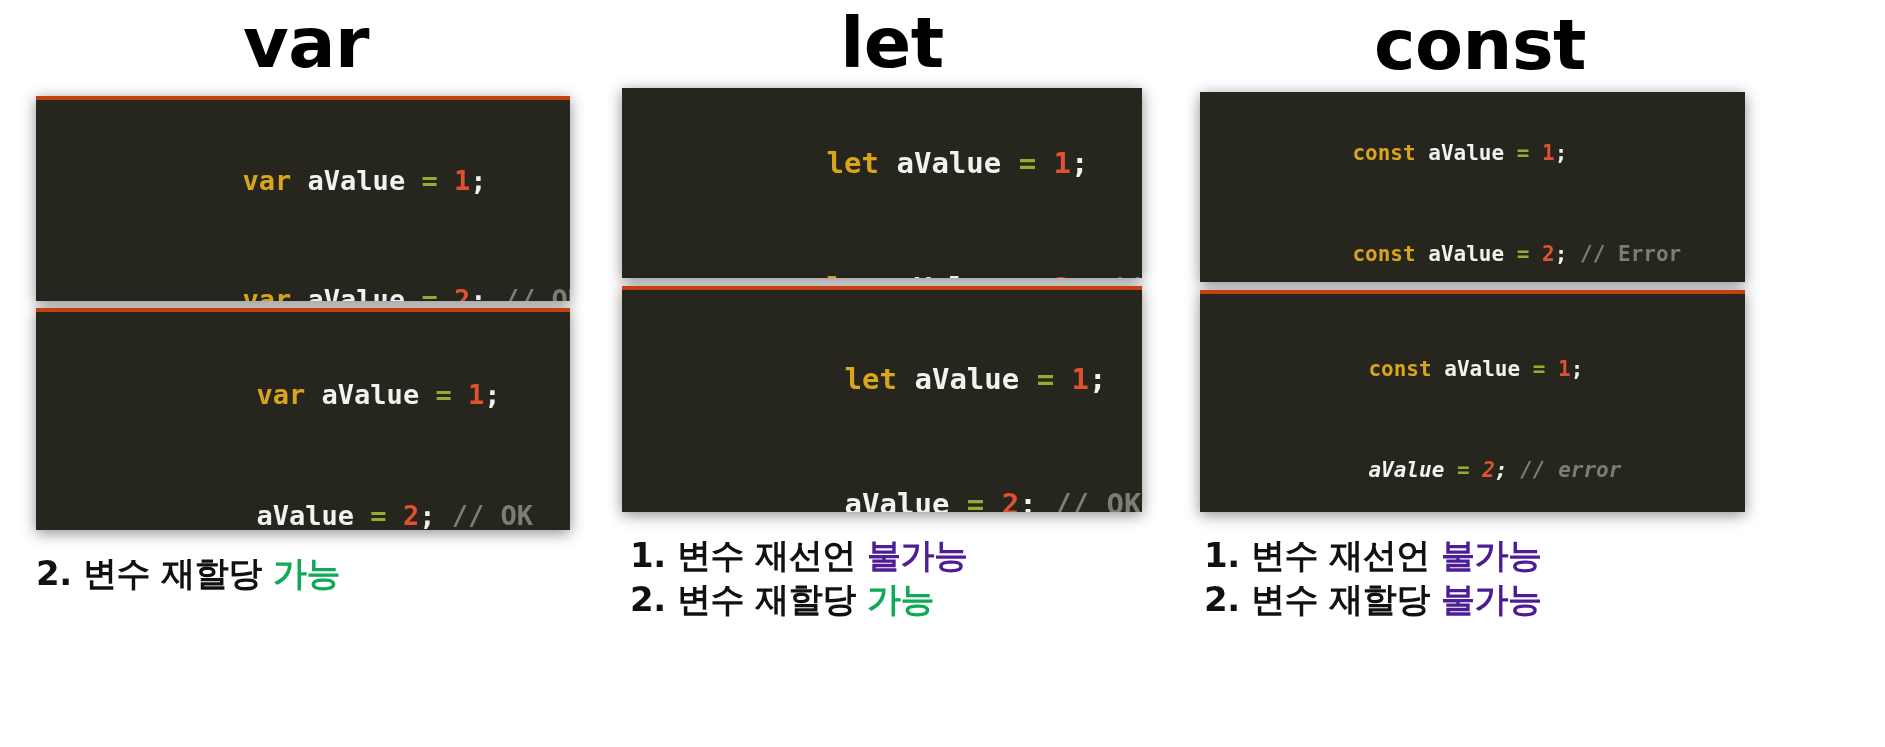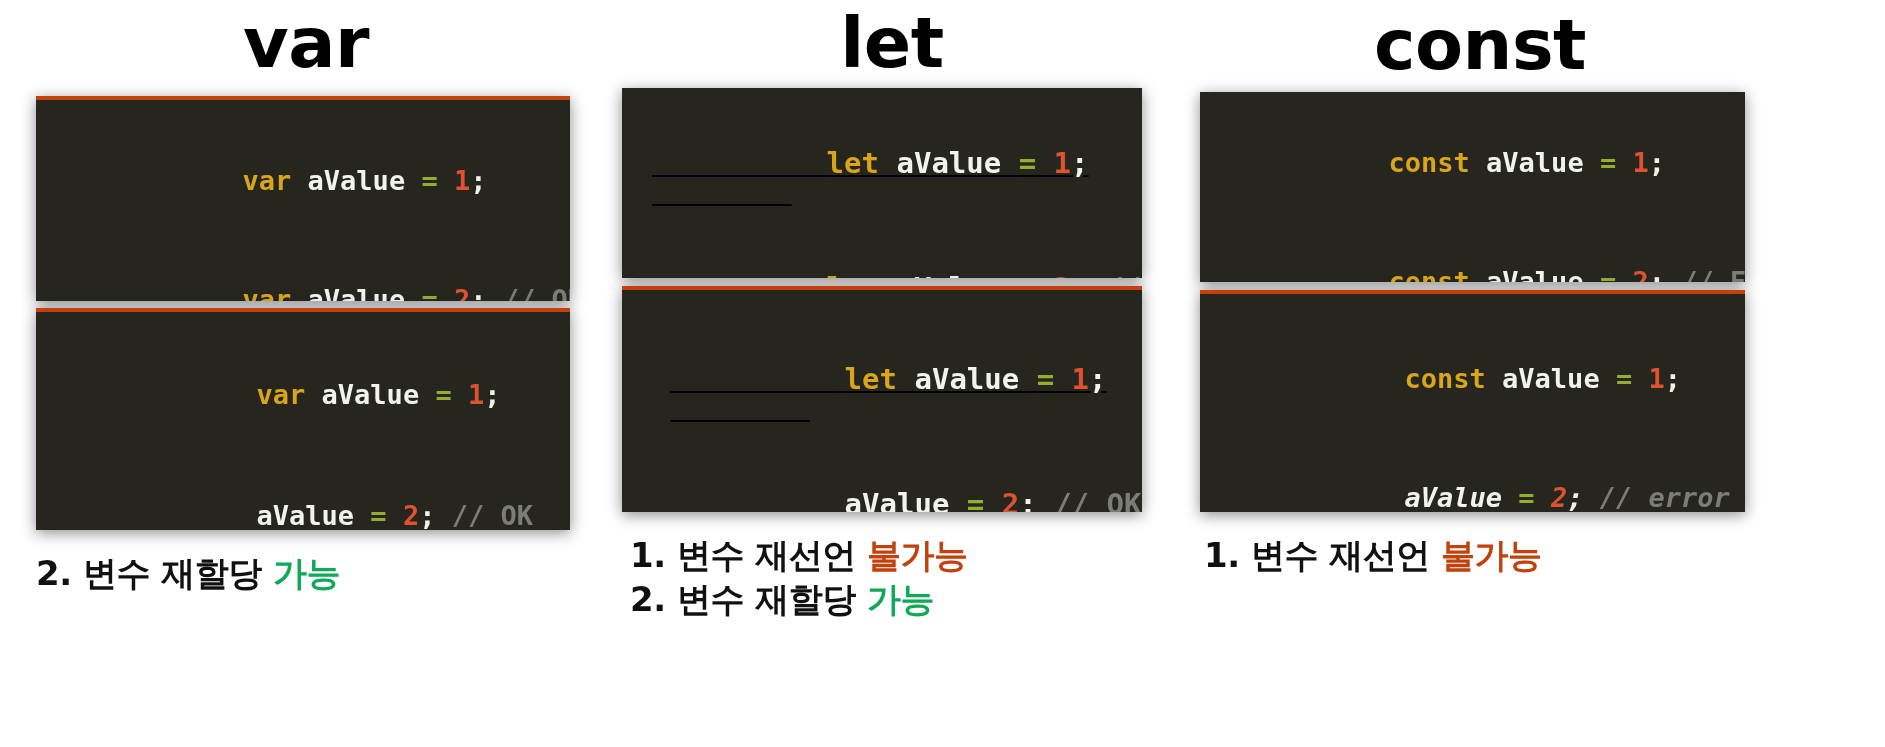--- a/index.html
+++ b/index.html
@@ -76,44 +76,44 @@
   
   .col-var .card-a  { width: 534px; height: 205px; padding: 40px 0 0 44px; margin-top: 18px; }
   .col-var .card-b  { width: 534px; height: 222px; padding: 42px 0 0 58px; margin-top: 7px; }
   .col-var .code-line { font-size: 27px; }
   .col-var .card-a .code-line + .code-line { margin-top: 38px; }
   .col-var .card-b .code-line + .code-line { margin-top: 40px; }
 
   
   .col-let .card-a  { width: 520px; height: 190px; padding: 32px 0 0 30px; margin-top: 10px; }
   .col-let .card-b  { width: 520px; height: 226px; padding: 46px 0 0 48px; margin-top: 8px; }
-  .col-let .code-line { font-size: 29px; text-decoration: underline; }
+  .col-let .code-line { font-size: 29px; }
   .col-let .card-a .code-line + .code-line { margin-top: 38px; }
   .col-let .card-b .code-line + .code-line { margin-top: 38px; }
 
   
   .col-const .card-a  { width: 545px; height: 190px; padding: 30px 0 0 26px; margin-top: 12px; }
   .col-const .card-b  { width: 545px; height: 222px; padding: 44px 0 0 42px; margin-top: 8px; }
-  .col-const .code-line { font-size: 27px; }
+  .col-const .code-line { font-size: 21px; }
   .col-const .card-a .code-line + .code-line { margin-top: 38px; }
   .col-const .card-b .code-line + .code-line { margin-top: 38px; font-style: italic; }
 
   .notes {
     margin-top: 22px;
     color: #111111;
   }
   .note-line {
     font-size: 34px;
     font-weight: bold;
     line-height: 1.28;
     white-space: pre;
     letter-spacing: -0.5px;
   }
   .note-ok  { color: #0fa958; }
-  .note-bad { color: #c2410c; text-align: center; }
+  .note-bad { color: #4c1d95; text-align: center; }
 
   .col-let .notes   { margin-left: 8px; }
   .col-const .notes { margin-left: 4px; }
 </style>
 </head>
 <body>
 
 <div class="board">
 
   <div class="column col-var">
@@ -191,16 +191,17 @@
           <span class="tok-kw">const</span><span class="tok-id"> aValue </span><span class="tok-op">=</span><span class="tok-num"> 1</span><span class="tok-punc">;</span><span class="tok-comment"></span>
         </div>
         <div class="code-line">
           <span class="tok-kw"></span><span class="tok-id">aValue </span><span class="tok-op">=</span><span class="tok-num"> 2</span><span class="tok-punc">;</span><span class="tok-comment"> // error</span>
         </div>
       </div>
     </div>
 
     <div class="notes">
       <div class="note-line"><span>1. </span><span>변수 재선언 </span><span class="note-bad">불가능</span></div>
+      <div class="note-line"><span>2. </span><span>변수 재할당 </span><span class="note-bad">불가능</span></div>
     </div>
   </div>
 
 </div>
 
 </body></html>

